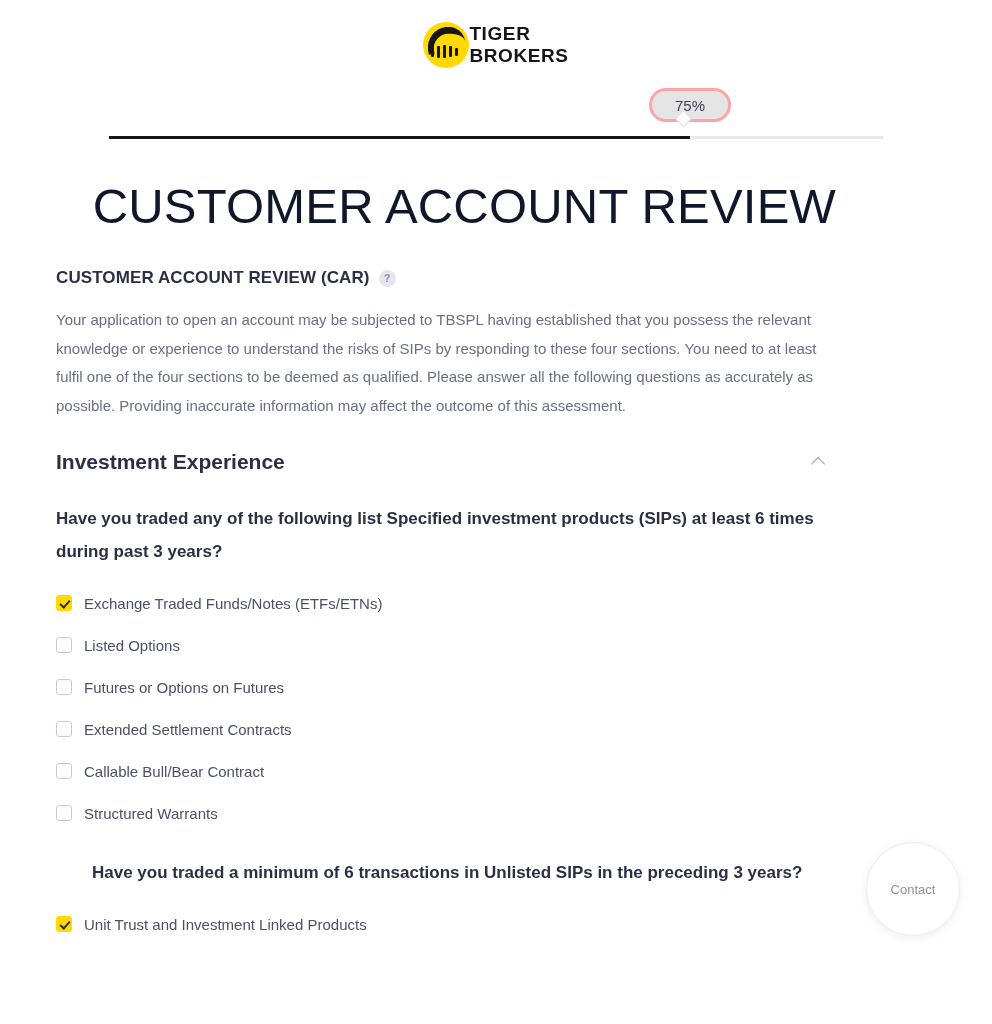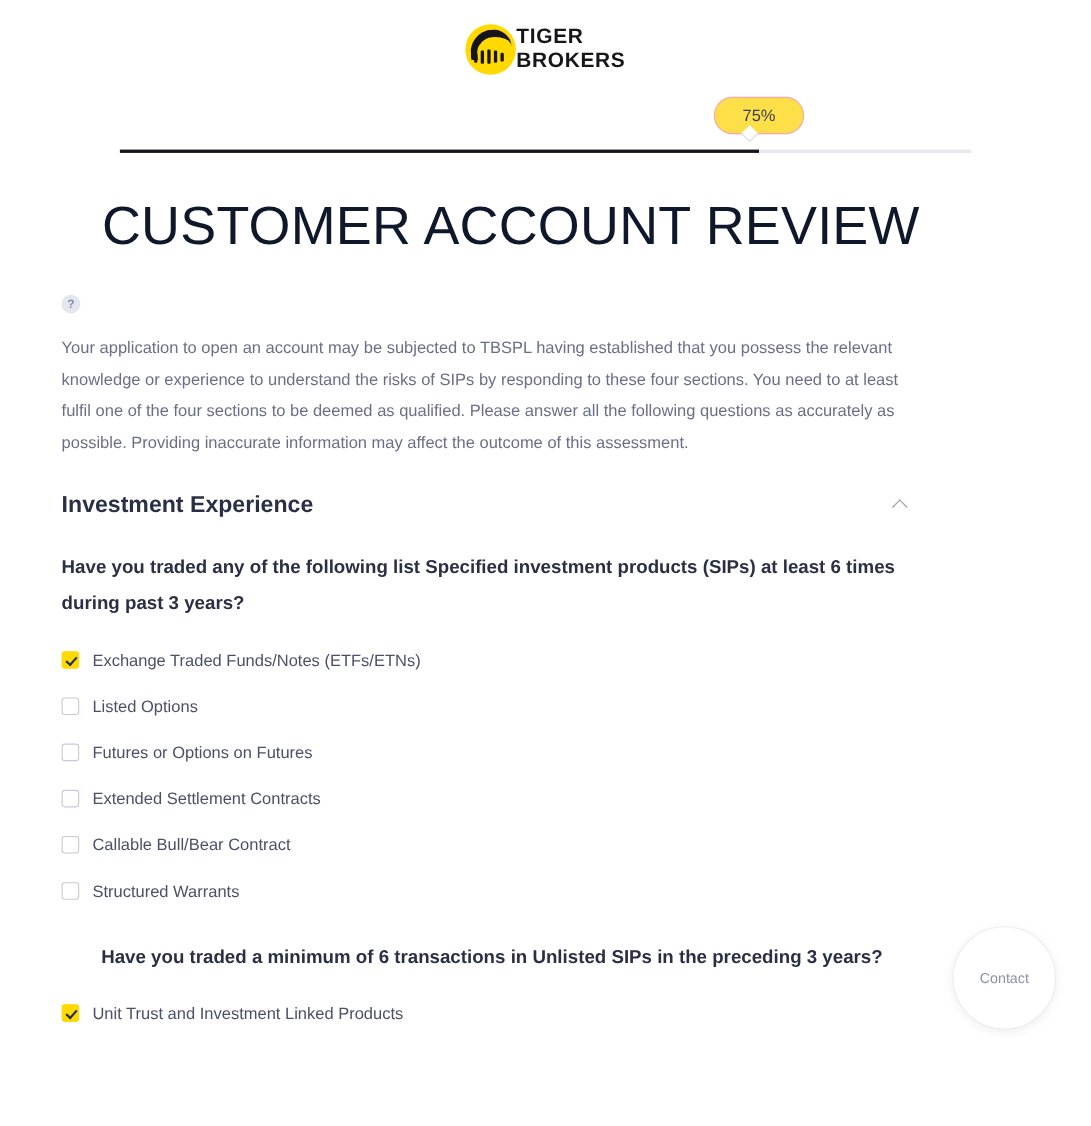--- a/index.html
+++ b/index.html
@@ -72,23 +72,23 @@
     position: relative;
     margin: 20px auto 0;
     width: 774px;
   }
   .progress-bubble {
     position: absolute;
     left: 540px;
     top: 0;
     width: 82px;
     height: 34px;
-    border: 1px solid #fca5a5;
+    border: 3px solid #fca5a5;
     border-radius: 17px;
-    background: #fde047;
+    background: #e5e5e5;
     display: flex;
     align-items: center;
     justify-content: center;
     font-size: 15px;
     color: #3b3f55;
     box-shadow: 0 1px 2px rgba(0,0,0,0.04);
   }
   .progress-bubble:after {
     content: "";
     position: absolute;
@@ -270,20 +270,21 @@
     <div class="progress-bubble">75%</div>
     <div class="progress-track">
       <div class="progress-fill" id="progress-fill" style="width: 75%;"></div>
     </div>
   </div>
 
   <div class="content">
     <h1 class="page-title">CUSTOMER ACCOUNT REVIEW</h1>
 
     <div class="section-head">
+      <span class="label">CUSTOMER ACCOUNT REVIEW (CAR)</span>
       <span class="help-badge">?</span>
     </div>
 
     <p class="intro">Your application to open an account may be subjected to TBSPL having established that you possess the relevant knowledge or experience to understand the risks of SIPs by responding to these four sections. You need to at least fulfil one of the four sections to be deemed as qualified. Please answer all the following questions as accurately as possible. Providing inaccurate information may affect the outcome of this assessment.</p>
 
     <div class="accordion-head">
       <span class="title">Investment Experience</span>
       <span class="chev"></span>
     </div>
 

